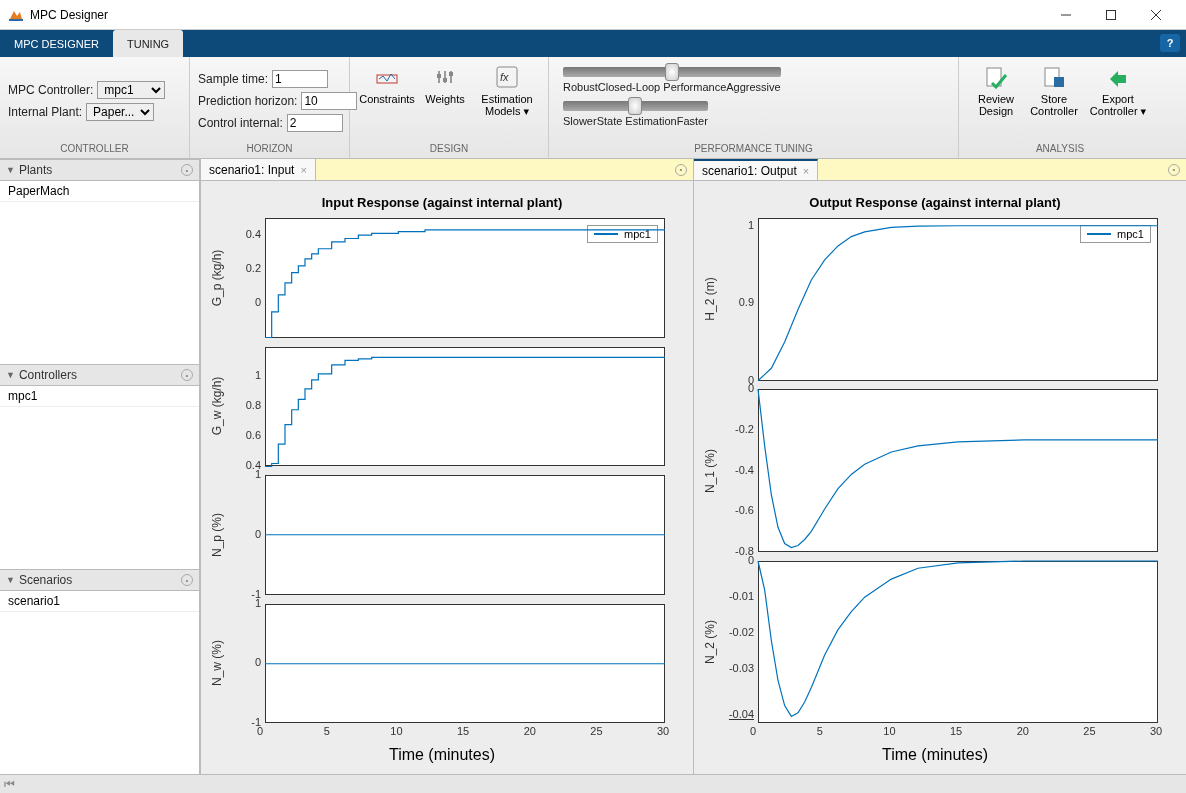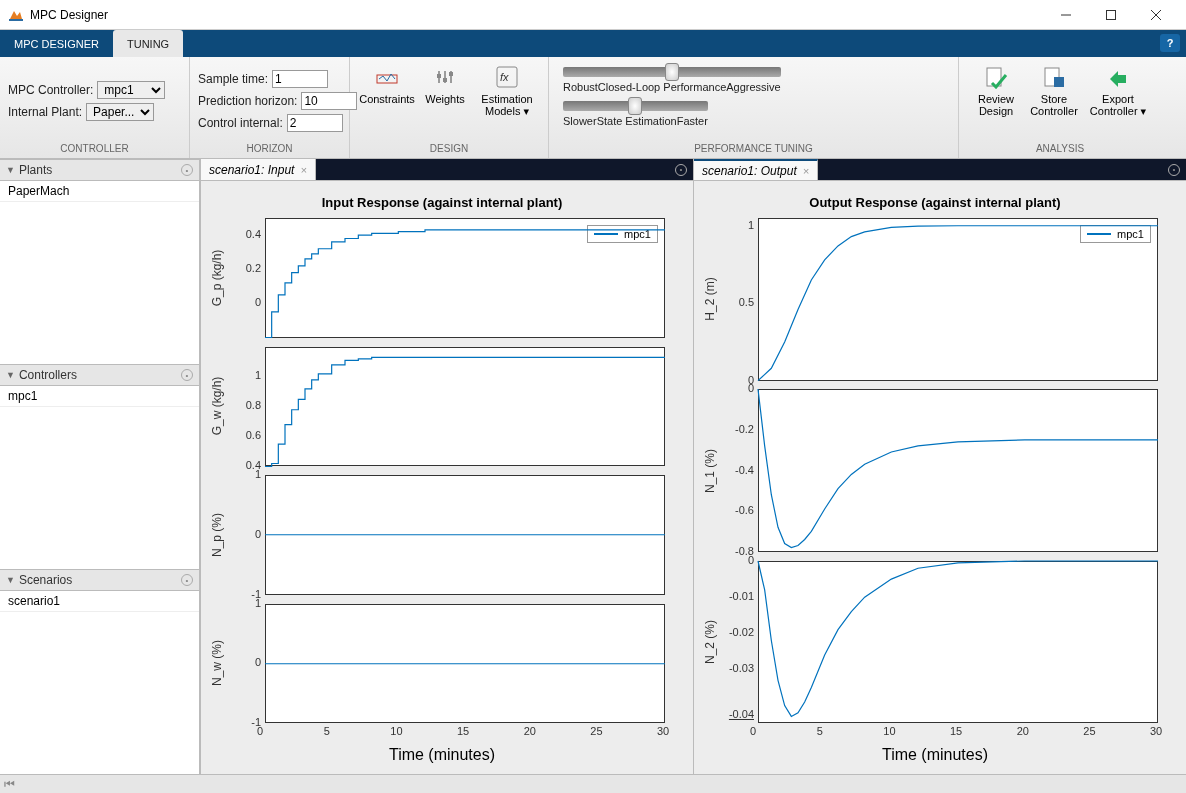--- a/index.html
+++ b/index.html
@@ -29,21 +29,21 @@
 .main { display:flex; height: calc(793px - 30px - 27px - 102px - 19px); }
 .side { width:200px; background:#fff; border-right:1px solid #bbb; display:flex; flex-direction:column; }
 .panel-header { height:22px; background:#e6e6e6; border-top:1px solid #bbb; border-bottom:1px solid #bbb; display:flex; align-items:center; padding:0 6px; font-size:12px; color:#333; }
 .panel-header .tri { margin-right:4px; font-size:9px; color:#666; }
 .panel-header .gear { margin-left:auto; width:12px; height:12px; border:1px solid #aaa; border-radius:50%; display:flex; align-items:center; justify-content:center; font-size:8px; color:#888; cursor:pointer;}
 .panel-body { flex:1; overflow:auto; }
 .panel-item { padding:3px 8px; font-size:12px; border-bottom:1px solid #eee; }
 .plot-area { flex:1; display:flex; background:#ededed; border-left:1px solid #bbb; }
 .plot-col { flex:1; display:flex; flex-direction:column; border-right:1px solid #bbb; }
 .plot-col:last-child { border-right:none; }
-.doctabs { height:22px; background:#0f172a; border-bottom:1px solid #bbb; display:flex; align-items:center;font-style:italic; }
+.doctabs { height:22px; background:#fef9c3; border-bottom:1px solid #bbb; display:flex; align-items:center; }
 .doctab { height:100%; padding:0 8px; display:flex; align-items:center; font-size:12px; background:#f8f8f8; border-right:1px solid #bbb; cursor:pointer; }
 .doctab .x { margin-left:6px; color:#999; font-size:11px; }
 .doctabs .gear2 { margin-left:auto; margin-right:6px; width:12px; height:12px; border:1px solid #aaa; border-radius:50%; display:flex; align-items:center; justify-content:center; font-size:8px; color:#888; cursor:pointer;}
 .canvas { flex:1; background:#ededed; display:flex; flex-direction:column; padding:14px 18px 10px 8px; }
 .ctitle { text-align:center; font-weight:bold; font-size:13px; margin-bottom:4px; }
 .sub { position:relative; }
 .sub .axes { position:absolute; border:1px solid #333; background:#fff; }
 .sub .ylab { position:absolute; transform:rotate(-90deg); transform-origin:center; font-size:12px; color:#333; white-space:nowrap;}
 .tick { position:absolute; font-size:11px; color:#333;}
 .legend { position:absolute; right:6px; top:6px; background:#fff; border:1px solid #999; padding:2px 6px; font-size:11px; display:flex; align-items:center;}
@@ -315,21 +315,21 @@
         <div id="output-charts" style="flex:1; position:relative;">
             <div class="sub" style="position: absolute; left: 0px; right: 0px; top: 0%; height: 33.3333%;">
               <div class="axes" style="left: 56px; top: 4px; width: 400px; height: 162.667px;">
                 <div class="legend">
                   <span class="lc"></span>
                   <span>mpc1</span>
                 </div>
               </div>
               <div class="ylab" style="left: -22px; top: 78.3333px; width: 60px; text-align: center;">H_2  (m)</div>
               <div class="tick" style="right: 414px; top: 159.667px; width: 40px; text-align: right;">0</div>
-              <div class="tick" style="right: 414px; top: 82.2063px; width: 40px; text-align: right;">0.5</div>
+              <div class="tick" style="right: 414px; top: 82.2063px; width: 40px; text-align: right;">0.9</div>
               <div class="tick" style="right: 414px; top: 4.74603px; width: 40px; text-align: right;">1</div>
               <svg class="plot" width="400" height="162.66666666666666" style="left: 56px; top: 4px;">
                 <polyline points="0,162.66666666666666 13.333333333333334,150.27301587301588 26.666666666666668,123.93650793650792 40,91.4031746031746 53.333333333333336,61.96825396825396 66.66666666666666,41.82857142857142 80,27.885714285714293 93.33333333333333,18.590476190476195 106.66666666666667,13.942857142857147 133.33333333333331,9.295238095238098 160,8.055873015873015 200,7.746031746031754 266.66666666666663,7.746031746031754 333.33333333333337,7.746031746031754 400,7.746031746031754 "></polyline>
               </svg>
             </div>
             <div class="sub" style="position: absolute; left: 0px; right: 0px; top: 33.3333%; height: 33.3333%;">
               <div class="axes" style="left: 56px; top: 4px; width: 400px; height: 162.667px;"></div>
               <div class="ylab" style="left: -22px; top: 78.3333px; width: 60px; text-align: center;">N_1  (%)</div>
               <div class="tick" style="right: 414px; top: 159.667px; width: 40px; text-align: right;">-0.8</div>
               <div class="tick" style="right: 414px; top: 119px; width: 40px; text-align: right;">-0.6</div>

